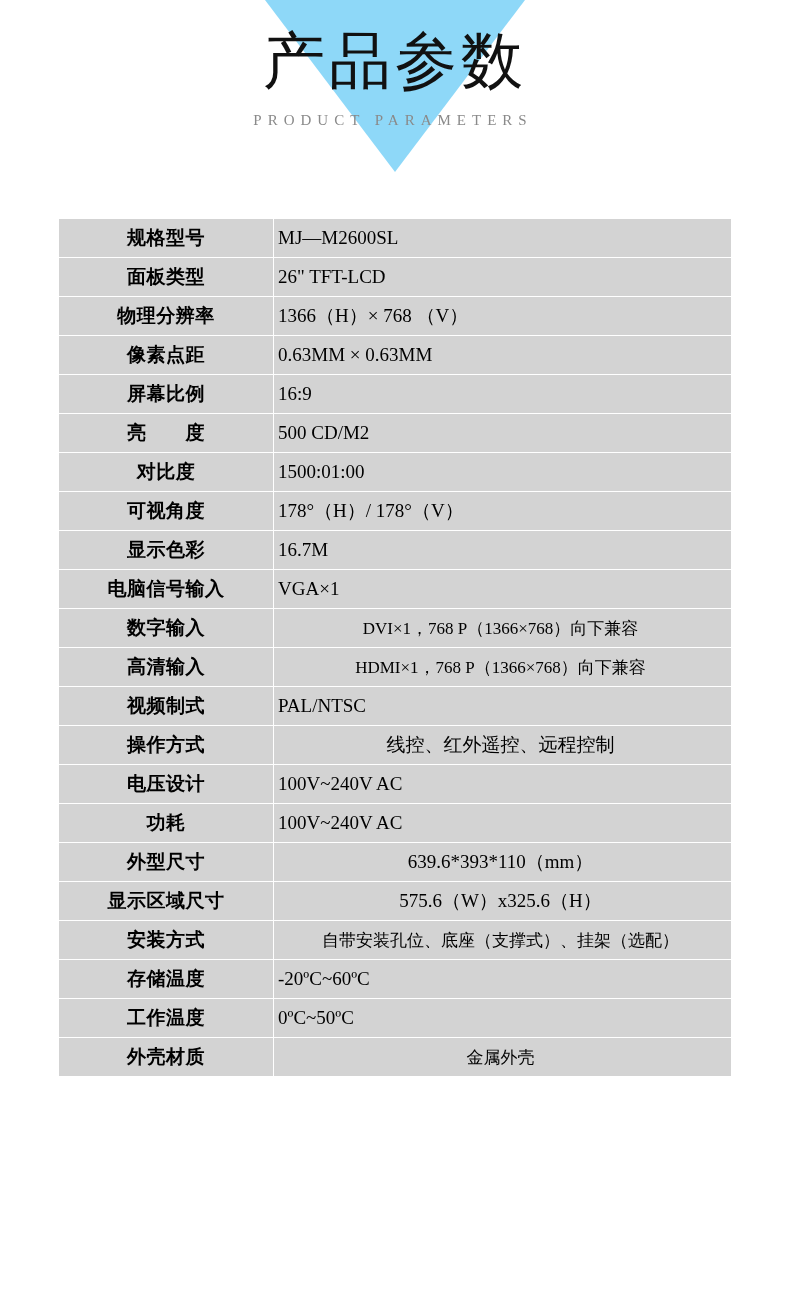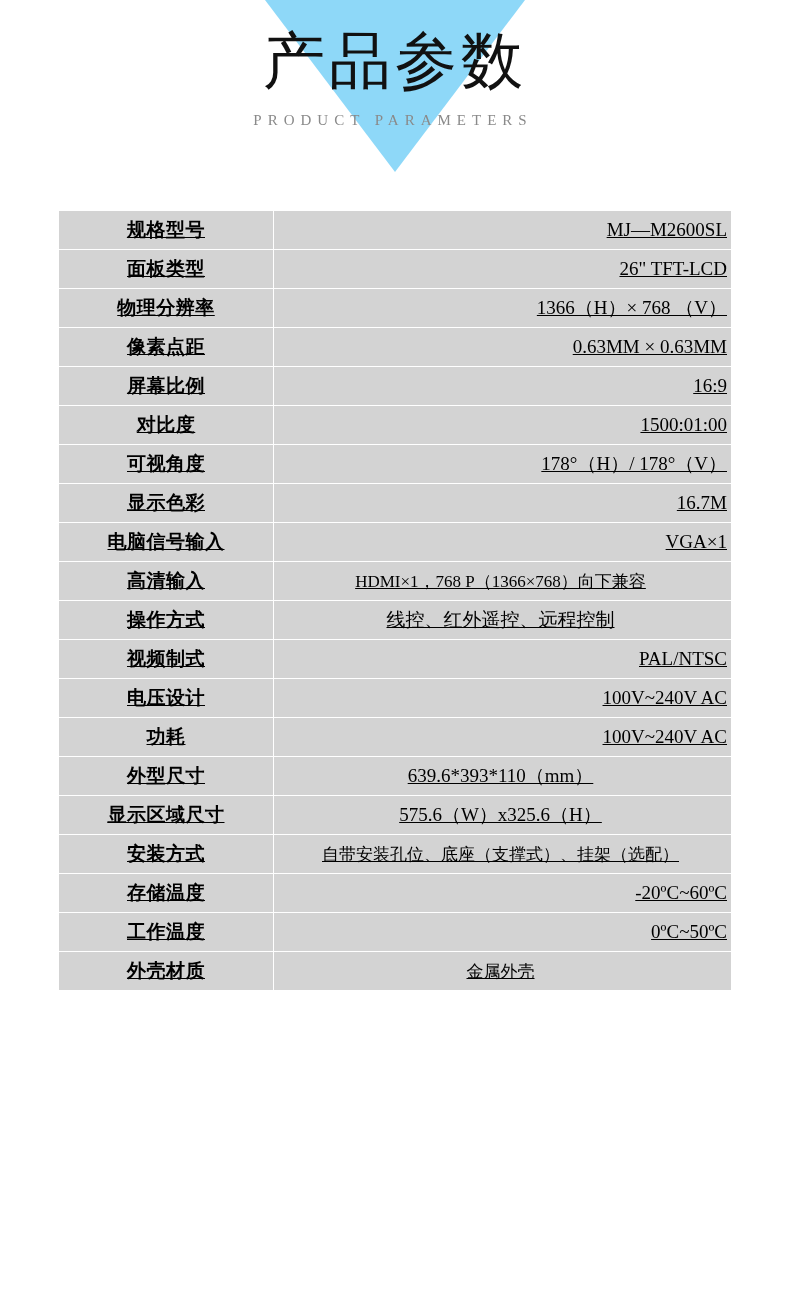--- a/index.html
+++ b/index.html
@@ -55,22 +55,21 @@
     font-family: "Liberation Serif", serif;
     font-size: 15px;
     letter-spacing: 6px;
     color: #8a8a8a;
     z-index: 3;
   }
 
   
   .table-wrap {
     width: 674px;
-    margin: 20px auto 0 auto;
-    text-decoration: underline;
+    margin: 28px auto 0 auto;
   }
   table.spec {
     border-collapse: collapse;
     width: 100%;
     table-layout: fixed;
   }
   table.spec td {
     border: 1px solid #ffffff;
     background: #d3d3d3;
     height: 38px;
@@ -83,21 +82,21 @@
   }
   td.label {
     width: 206px;
     text-align: center;
     font-family: "DejaVu Sans", sans-serif;
     font-weight: bold;
     font-size: 18px;
     letter-spacing: 0.5px;
   }
   td.value {
-    text-align: right;
+    text-align: left;
     padding-left: 14px;
     font-family: "Liberation Serif", serif;
     font-size: 20px;
   }
   td.value.center {
     text-align: center;
     padding-left: 0;
   }
   td.value.small {
     font-size: 17px;
@@ -129,46 +128,54 @@
         </tr>
         <tr>
           <td class="label">像素点距</td>
           <td class="value">0.63MM × 0.63MM</td>
         </tr>
         <tr>
           <td class="label">屏幕比例</td>
           <td class="value">16:9</td>
         </tr>
         <tr>
+          <td class="label">亮　　度</td>
+          <td class="value">500 CD/M2</td>
+        </tr>
+        <tr>
           <td class="label">对比度</td>
           <td class="value">1500:01:00</td>
         </tr>
         <tr>
           <td class="label">可视角度</td>
           <td class="value">178°（H）/ 178°（V）</td>
         </tr>
         <tr>
           <td class="label">显示色彩</td>
           <td class="value">16.7M</td>
         </tr>
         <tr>
           <td class="label">电脑信号输入</td>
           <td class="value">VGA×1</td>
         </tr>
         <tr>
+          <td class="label">数字输入</td>
+          <td class="value center small">DVI×1，768 P（1366×768）向下兼容</td>
+        </tr>
+        <tr>
           <td class="label">高清输入</td>
           <td class="value center small">HDMI×1，768 P（1366×768）向下兼容</td>
         </tr>
         <tr>
+          <td class="label">视频制式</td>
+          <td class="value">PAL/NTSC</td>
+        </tr>
+        <tr>
           <td class="label">操作方式</td>
           <td class="value center">线控、红外遥控、远程控制</td>
-        </tr>
-        <tr>
-          <td class="label">视频制式</td>
-          <td class="value">PAL/NTSC</td>
         </tr>
         <tr>
           <td class="label">电压设计</td>
           <td class="value">100V~240V AC</td>
         </tr>
         <tr>
           <td class="label">功耗</td>
           <td class="value">100V~240V AC</td>
         </tr>
         <tr>

